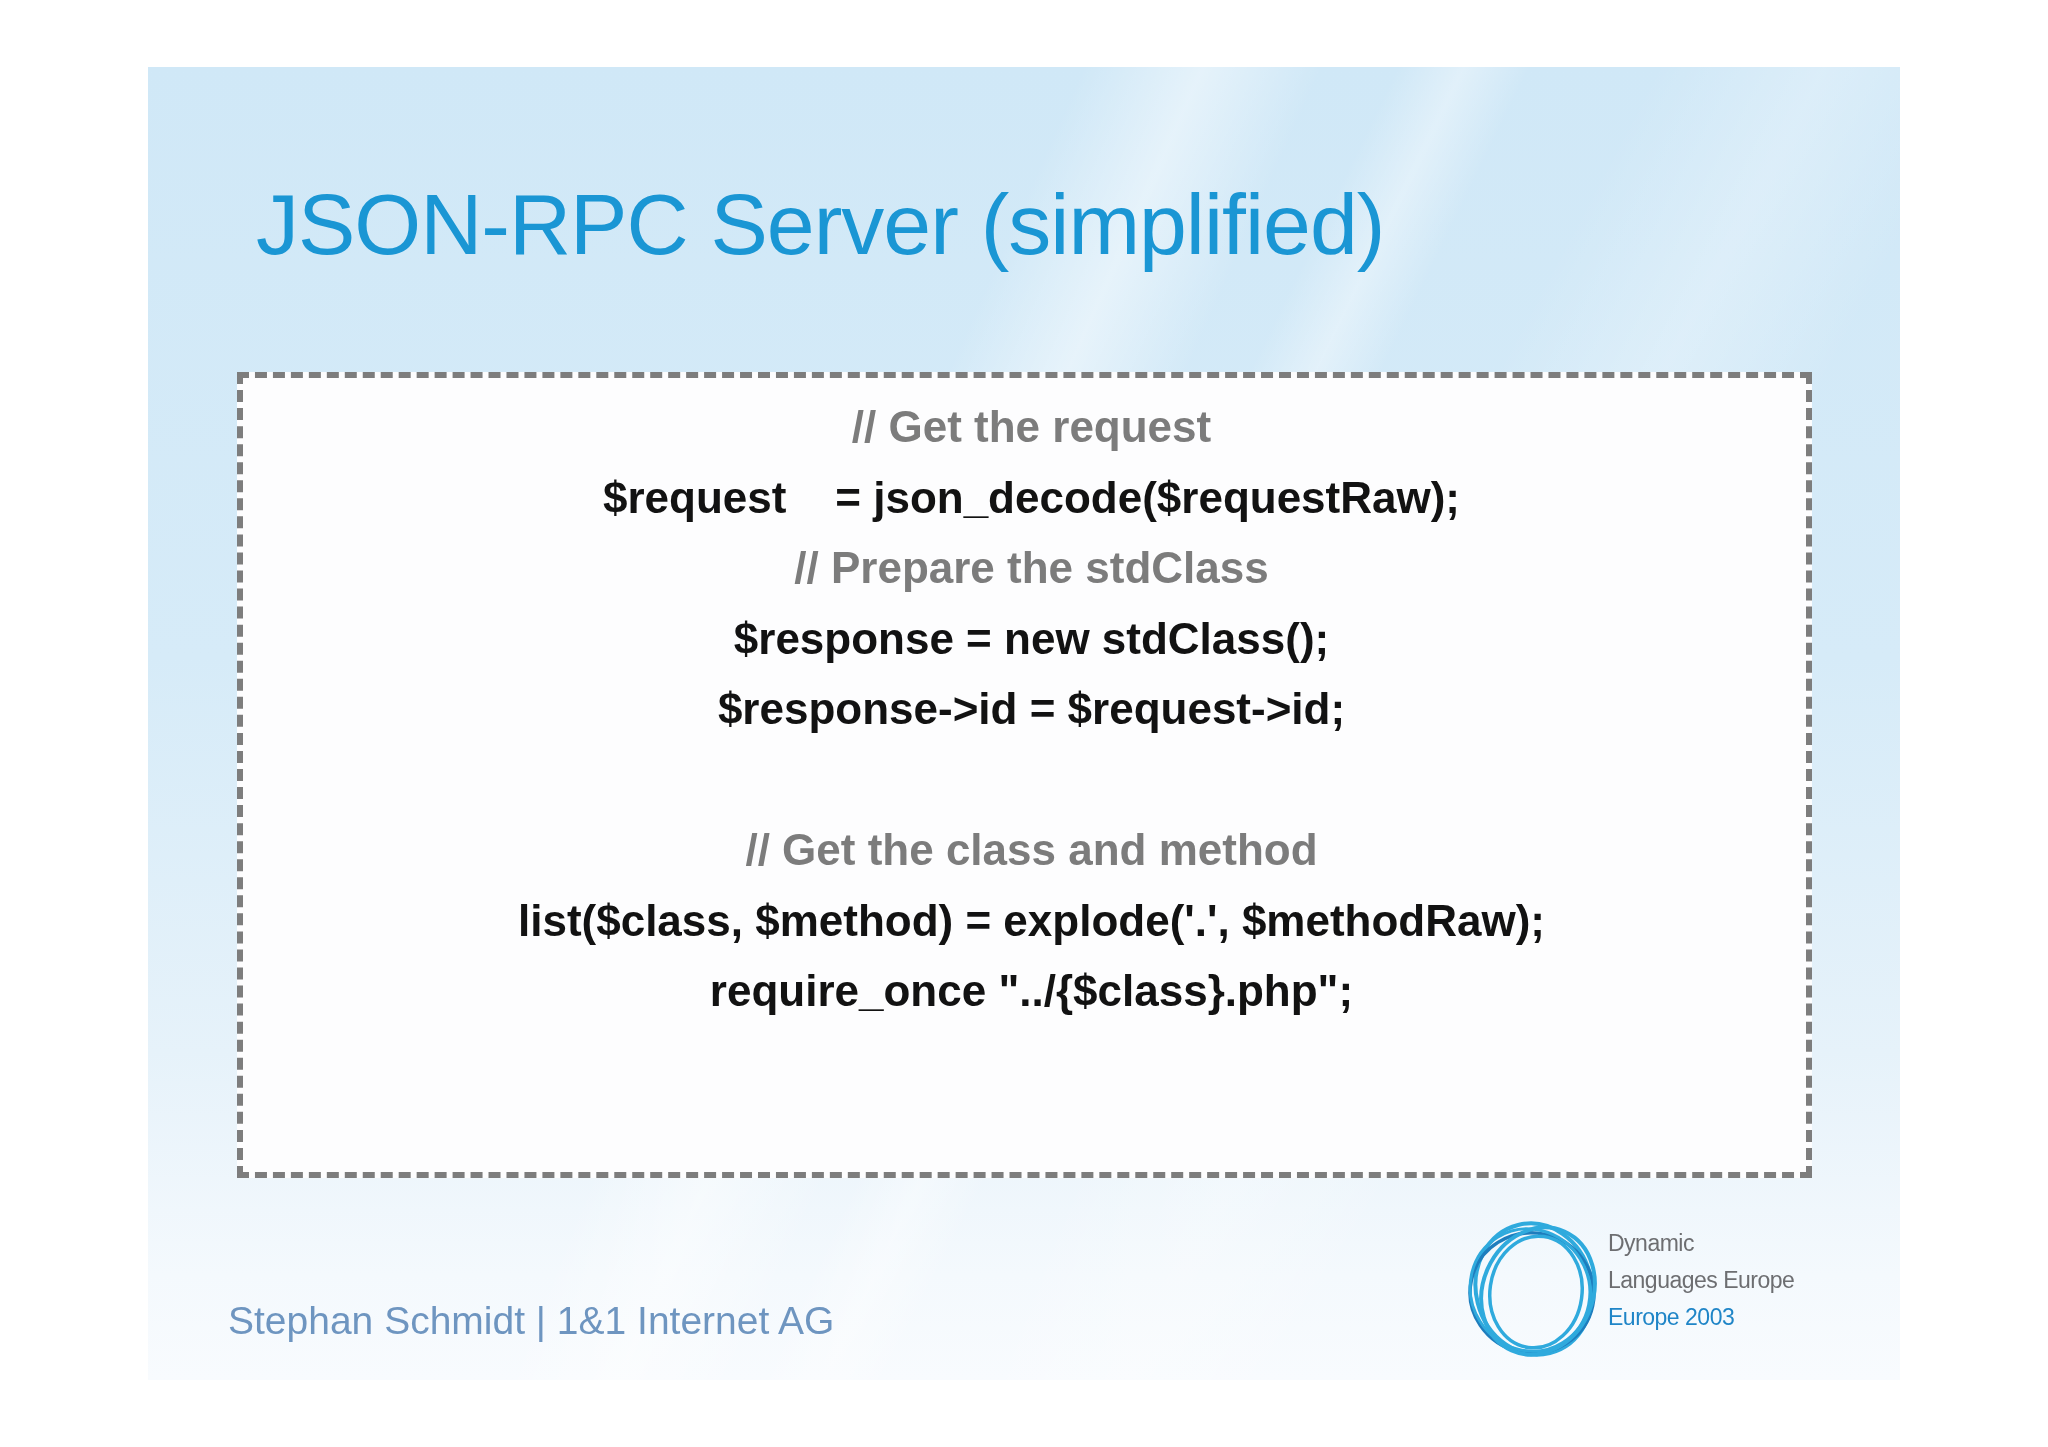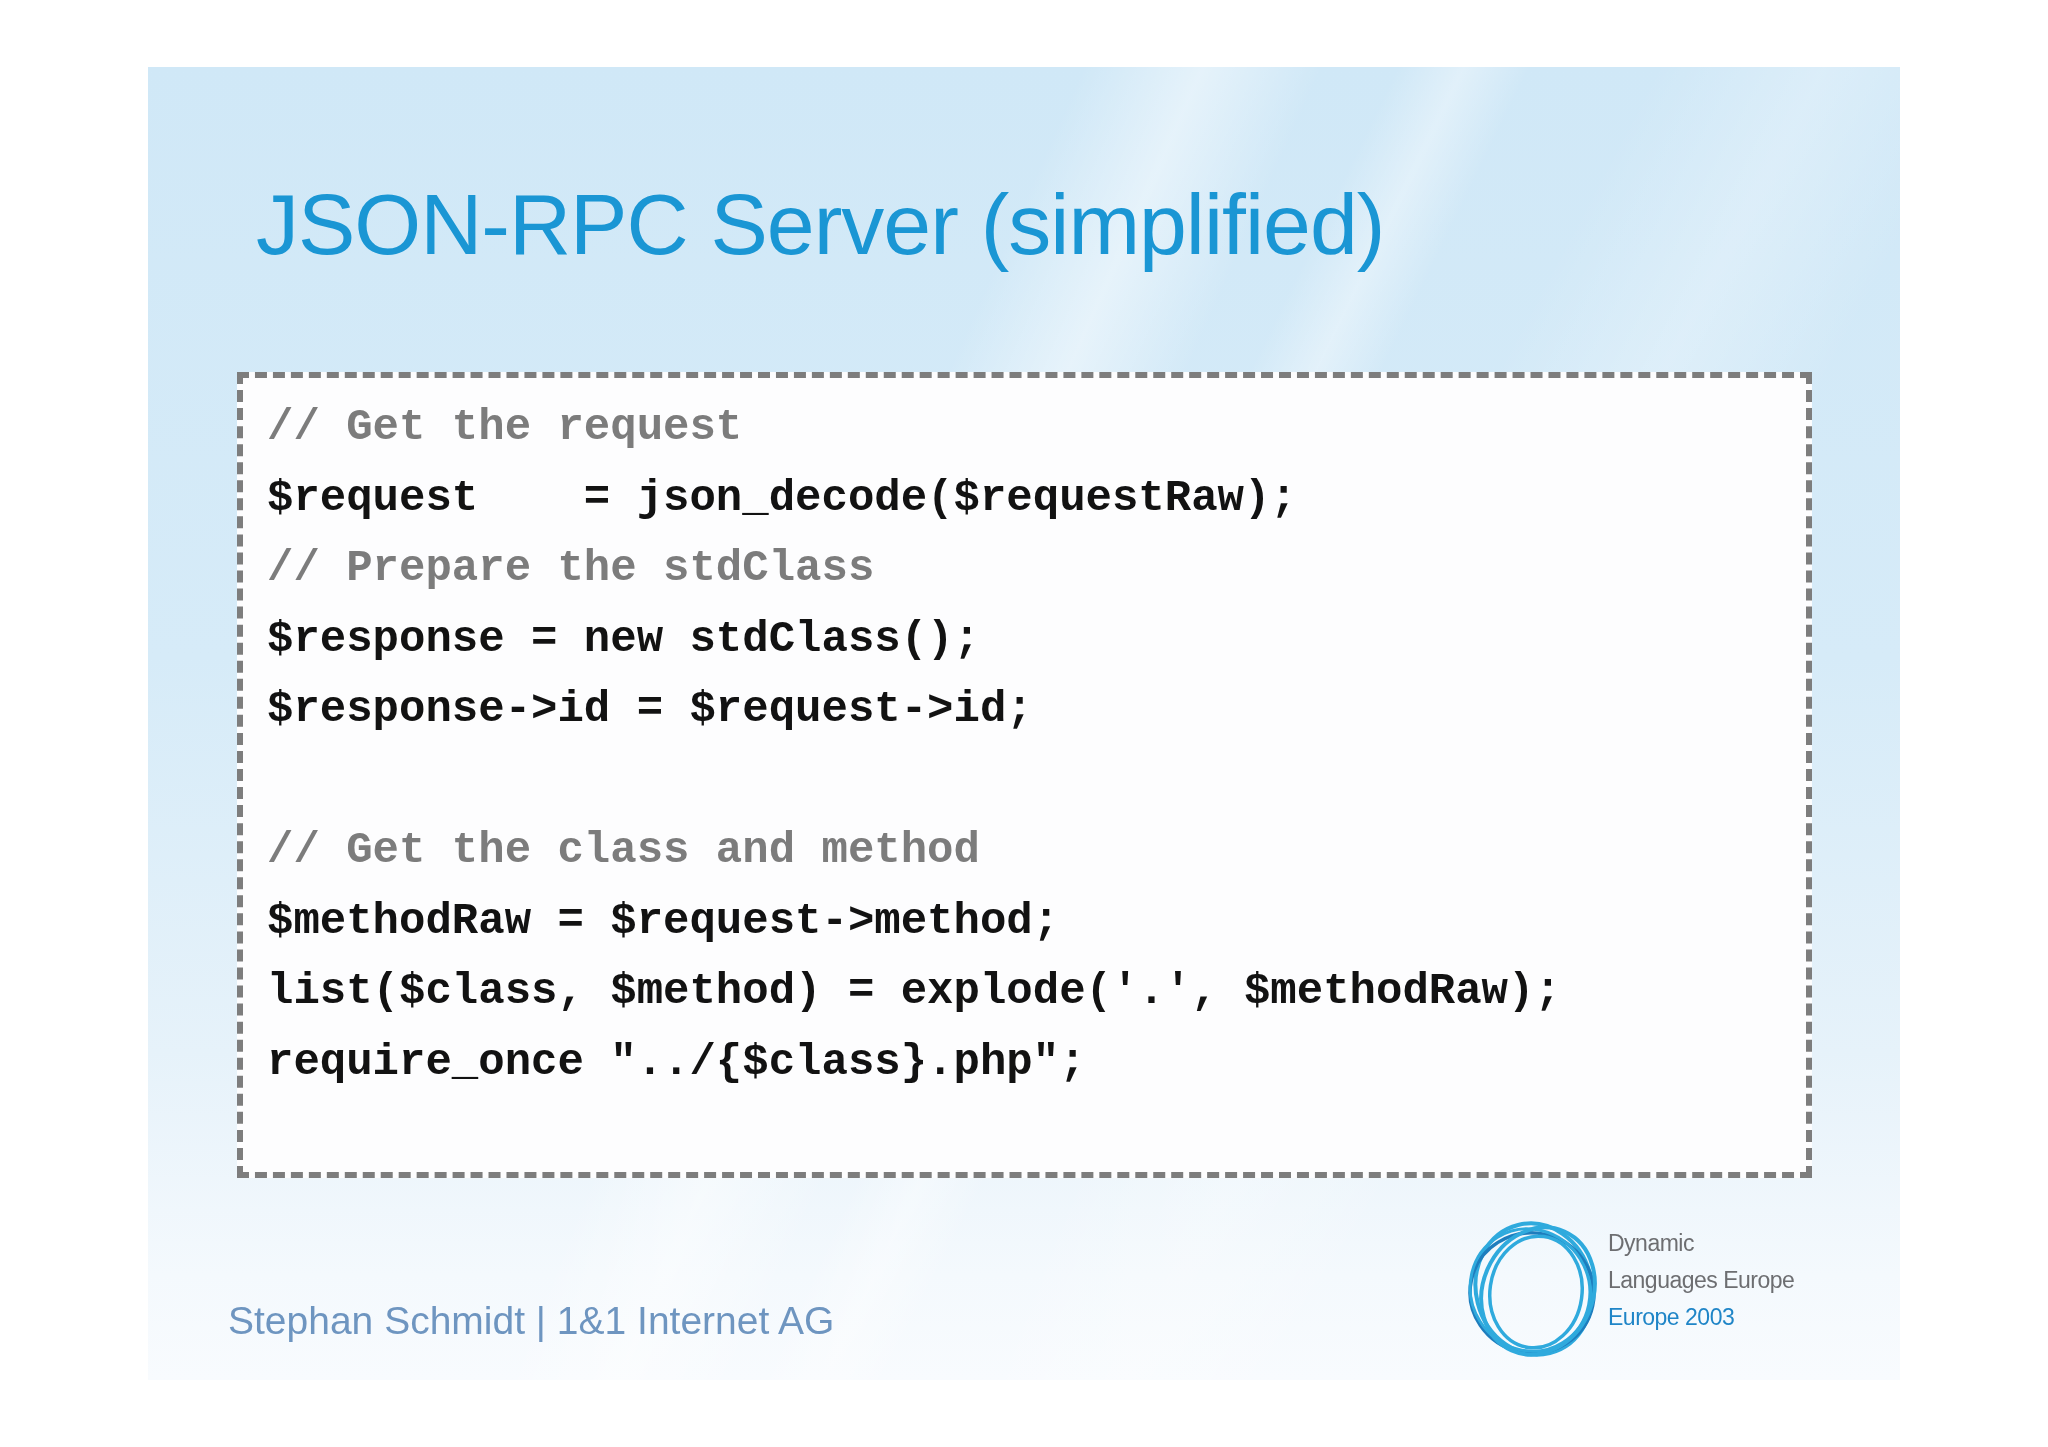--- a/index.html
+++ b/index.html
@@ -59,26 +59,27 @@
     top: 305px;             
     width: 1575px;
     height: 806px;
     box-sizing: border-box;
     background: #fdfdfe;
     border: 6px dashed #7d7d7d;
     padding: 14px 10px 0 24px;
     overflow: hidden;
   }
   .code-line {
-    font-family: Liberation Mono, monospace;
+    font-family: Liberation Sans, sans-serif;
     font-weight: bold;
     font-size: 44px;
     line-height: 70.5px;
     white-space: pre;
     color: var(--code-black, #121212);
+    text-align: center;
   }
   .code-line.comment { color: var(--comment-gray, #7c7c7c); }
   .code-line.blank   { min-height: 70.5px; }
 
   .footer-text {
     position: absolute;
     left: 80px;             
     top: 1232px;            
     font-size: 39px;
     color: var(--footer-blue, #6e95c0);
@@ -123,21 +124,20 @@
     <h1 class="slide-title">JSON-RPC Server (simplified)</h1>
 
     <div class="codebox">
         <div class="code-line comment">// Get the request</div>
         <div class="code-line code">$request    = json_decode($requestRaw);</div>
         <div class="code-line comment">// Prepare the stdClass</div>
         <div class="code-line code">$response = new stdClass();</div>
         <div class="code-line code">$response-&gt;id = $request-&gt;id;</div>
         <div class="code-line blank">&nbsp;</div>
         <div class="code-line comment">// Get the class and method</div>
-        <div class="code-line code">$methodRaw = $request-&gt;method;</div>
         <div class="code-line code">list($class, $method) = explode('.', $methodRaw);</div>
         <div class="code-line code">require_once "../{$class}.php";</div>
       </div>
 
     <div class="footer-text">Stephan Schmidt | 1&amp;1 Internet AG</div>
 
     <div class="logo">
       <svg class="rings" width="140" height="175" viewBox="0 0 140 175">
         <g fill="none">
           <ellipse cx="68" cy="82" rx="58" ry="66" stroke="#2faadd" stroke-width="4" transform="rotate(-14 68 82)"></ellipse>

